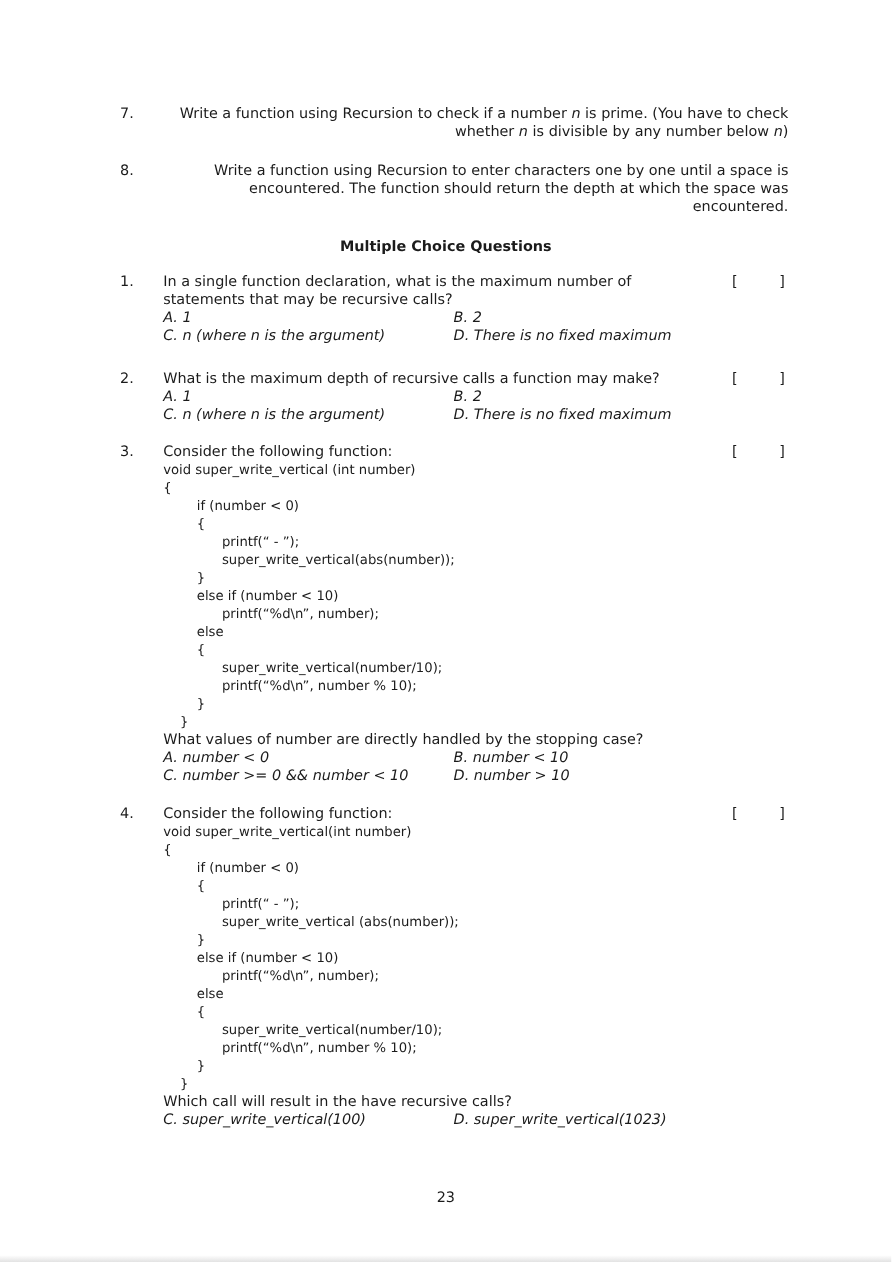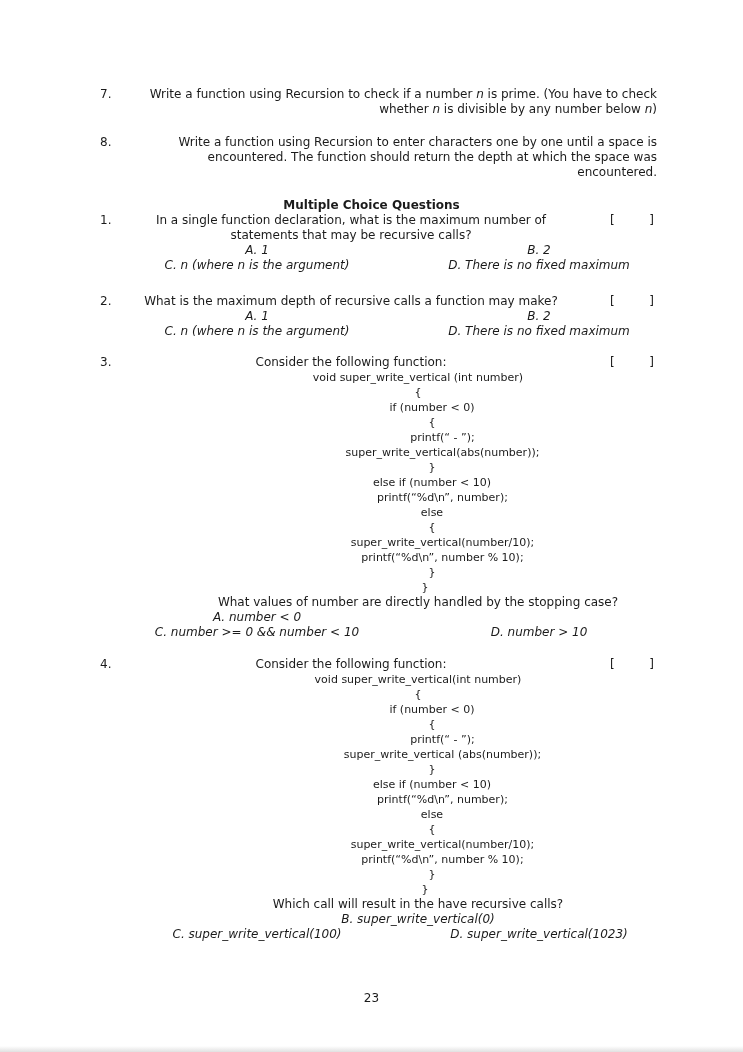--- a/index.html
+++ b/index.html
@@ -16,29 +16,29 @@
   }
   .content { position: absolute; left: 100px; top: 87px; width: 600px; }
 
   
   .wq { display: flex; margin-bottom: 18px; }
   .wq-num { width: 45px; flex: none; }
   .wq-text { width: 512px; text-align: right; }
   .it { font-style: italic; }
 
   
-  .mcq-heading { width: 543px; text-align: center; font-weight: bold; }
+  .mcq-heading { width: 543px; text-align: center; font-weight: bold; margin-bottom: 14px; }
 
   
   .mcq { display: flex; }
   .mb-q1 { margin-bottom: 21px; }
   .mb-q2 { margin-bottom: 16px; }
   .mb-q3 { margin-bottom: 17px; }
   .mcq-num { width: 36px; flex: none; }
-  .mcq-body { width: 564px; text-align: center; }
+  .mcq-body { width: 564px; }
   .stem-row { position: relative; }
   .stem { width: 430px; }
   .bracket {
     position: absolute; left: 474px; top: 0; width: 44px;
     display: flex; justify-content: space-between;
   }
   .code {
     margin: 0;
     font-family: "DejaVu Sans", sans-serif;
     font-size: 11px;
@@ -142,20 +142,21 @@
         else
         {
               super_write_vertical(number/10);
               printf(“%d\n”, number % 10);
         }
     }</pre>
         <div class="q-line">What values of number are directly handled by the stopping case?</div>
         <div class="opts">
           <div class="opt-row">
             <span class="opt-a">A. number &lt; 0</span>
+            <span class="opt-b">B. number &lt; 10</span>
           </div>
           <div class="opt-row">
             <span class="opt-a">C. number &gt;= 0 &amp;&amp; number &lt; 10</span>
             <span class="opt-b">D. number &gt; 10</span>
           </div>
         </div>
       </div>
     </div>
 
     <div class="mcq">
@@ -179,21 +180,20 @@
               printf(“%d\n”, number);
         else
         {
               super_write_vertical(number/10);
               printf(“%d\n”, number % 10);
         }
     }</pre>
         <div class="q-line">Which call will result in the have recursive calls?</div>
         <div class="opts">
           <div class="opt-row">
-            <span class="opt-b">B. super_write_vertical(0)</span>
           </div>
           <div class="opt-row">
             <span class="opt-a">C. super_write_vertical(100)</span>
             <span class="opt-b">D. super_write_vertical(1023)</span>
           </div>
         </div>
       </div>
     </div>
 
   </div>

